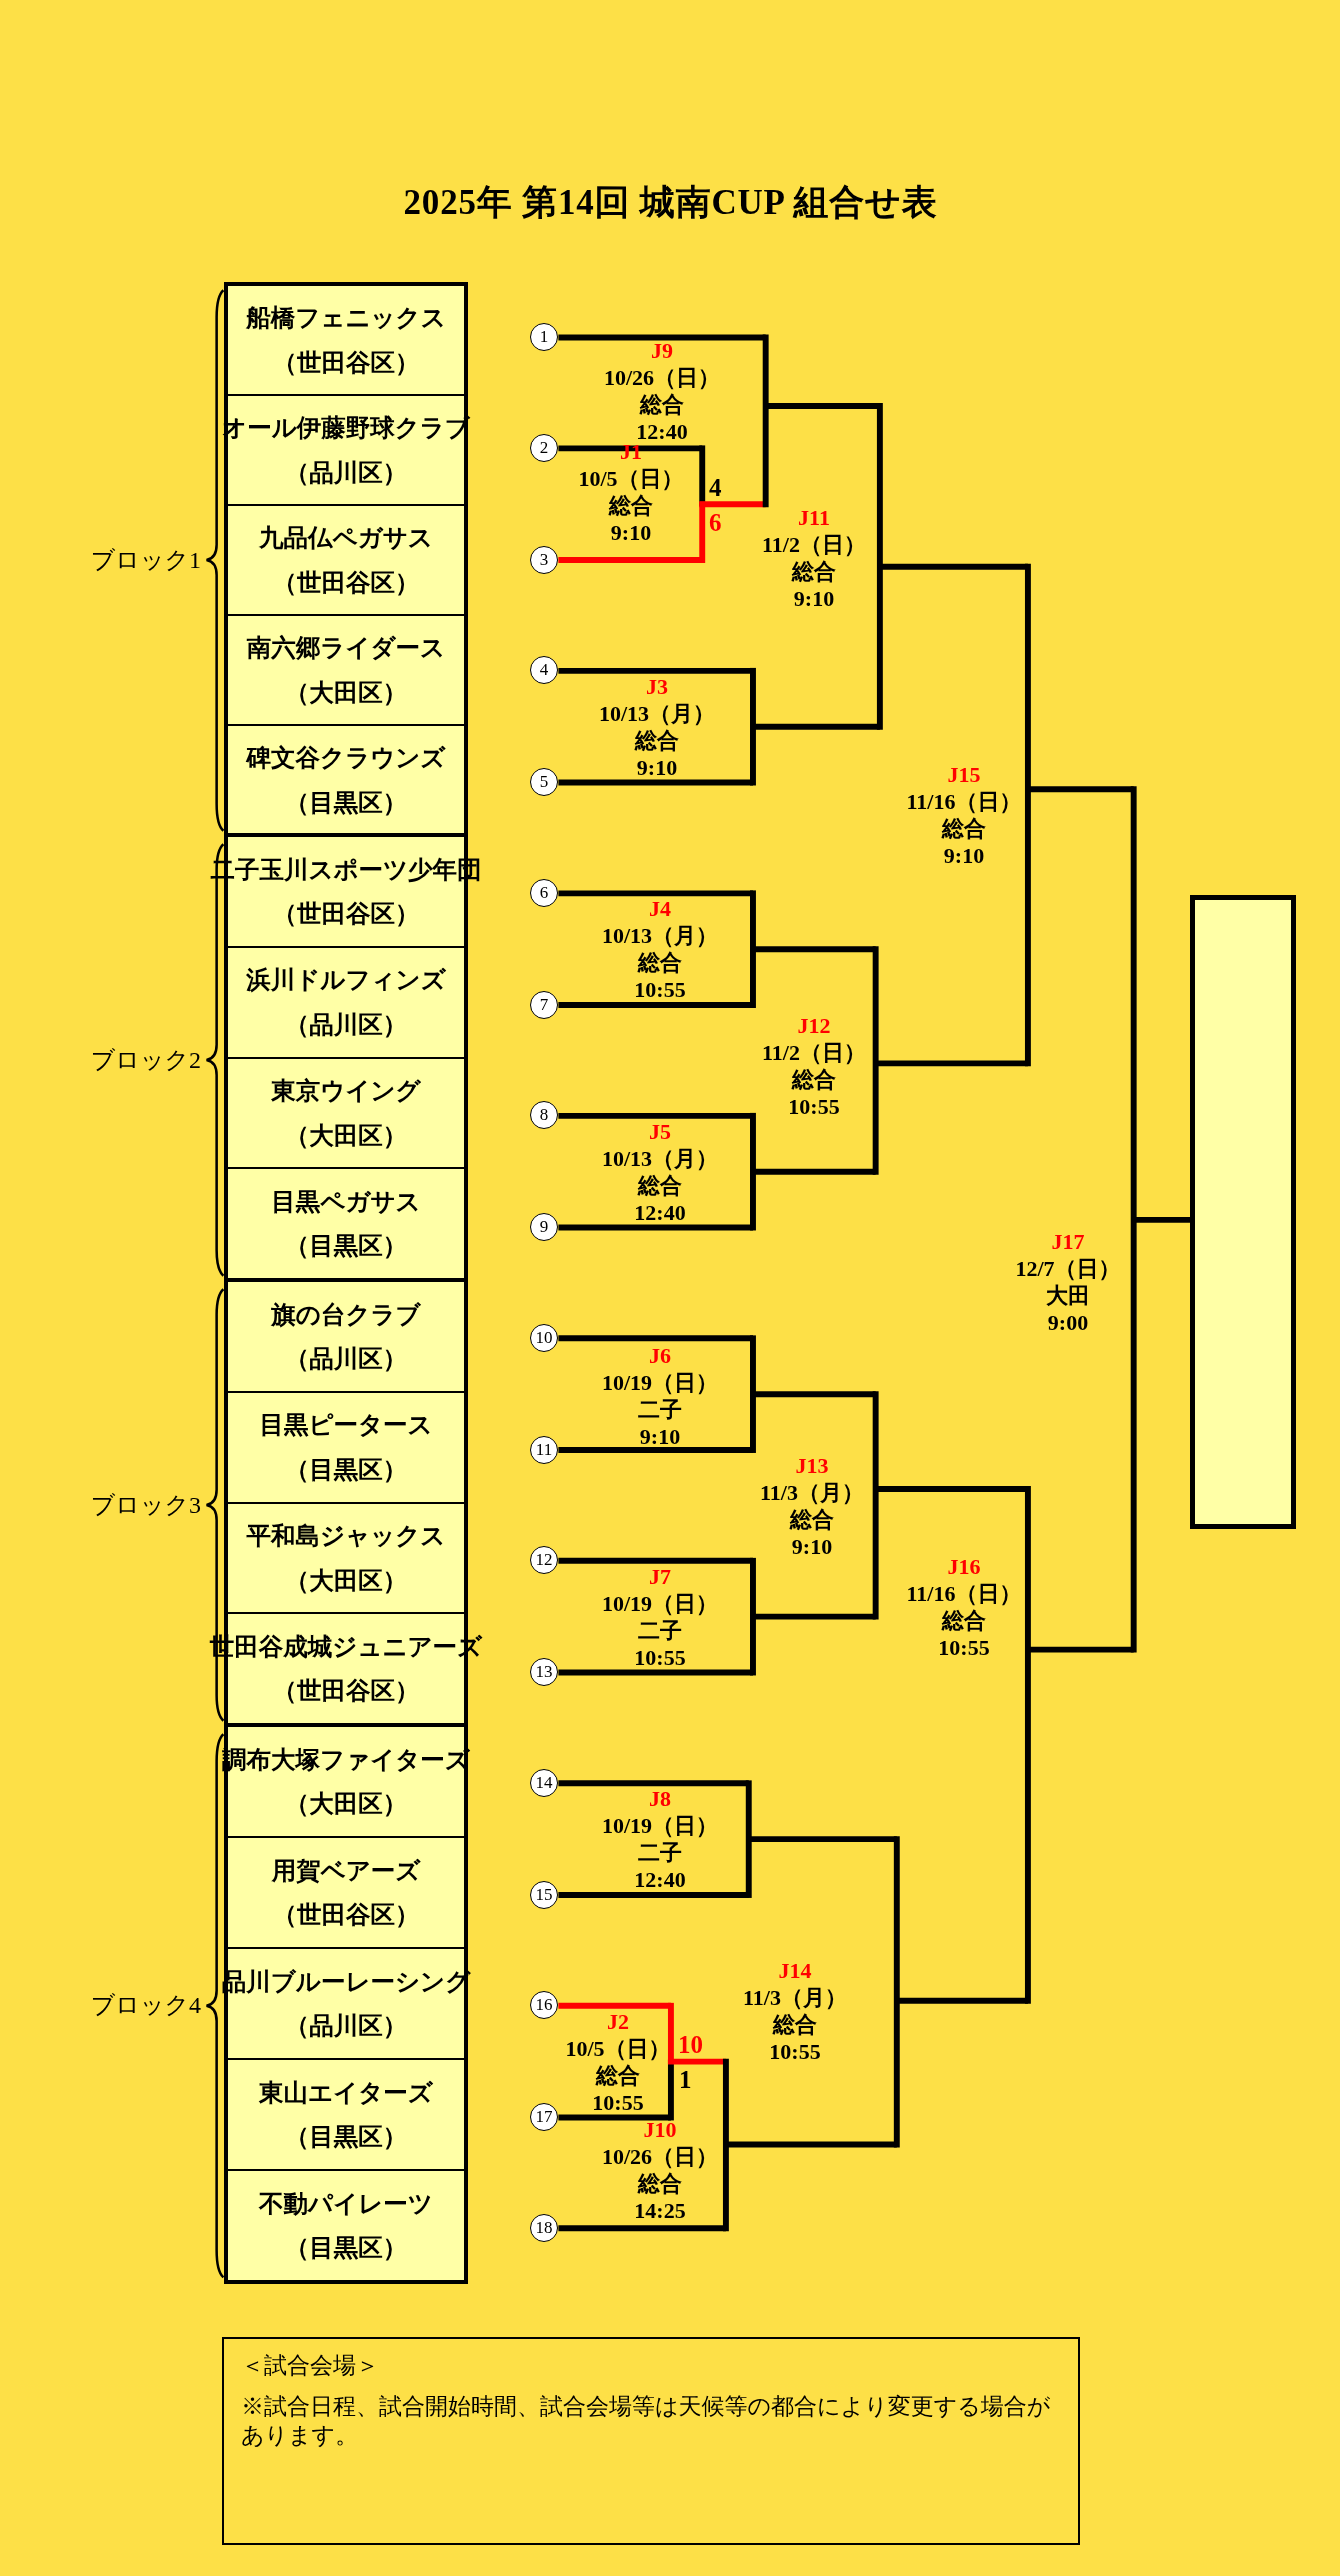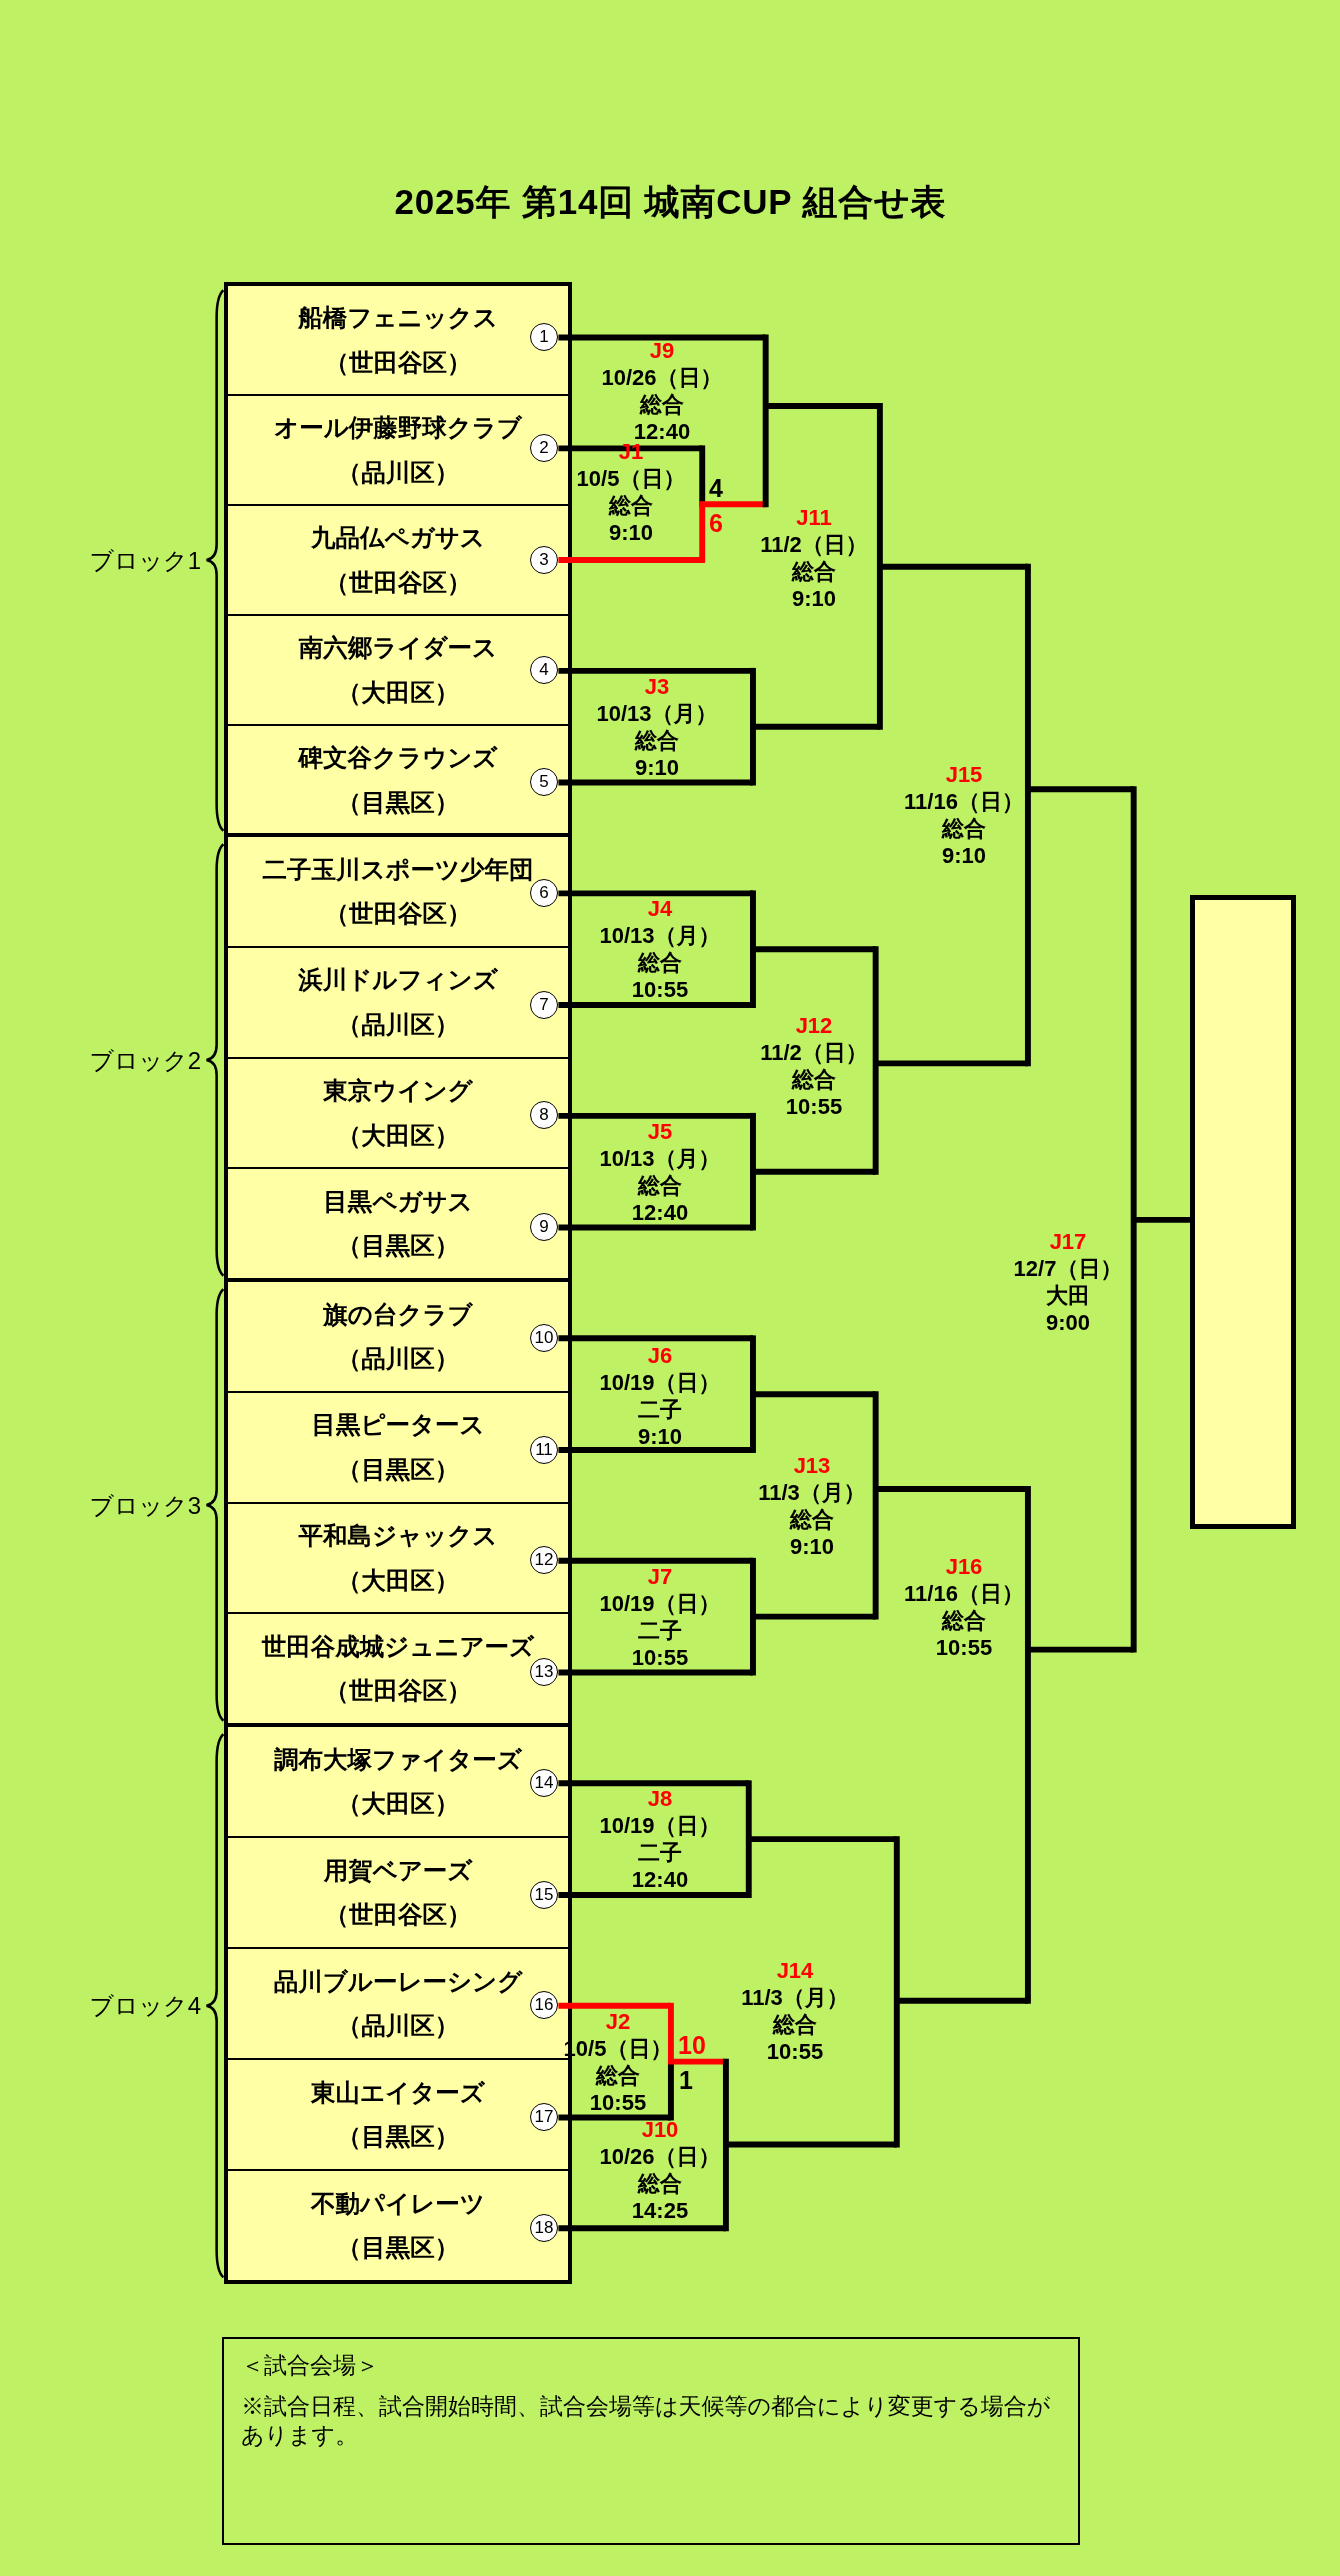--- a/index.html
+++ b/index.html
@@ -1,21 +1,21 @@
 <!DOCTYPE html>
 <html style="font-size:13.5px"><head>
 <meta charset="utf-8">
 <style>
   html,body{margin:0;padding:0;background:#fff;}
-  .page{position:relative;width:1341px;height:2576px;background:#bef264;
-        font-family:Liberation Sans, sans-serif;color:#000;overflow:hidden;}
+  .page{position:relative;width:1341px;height:2576px;background:#fde047;
+        font-family:Liberation Serif, serif;color:#000;overflow:hidden;}
   .title{position:absolute;left:0;top:179px;width:100%;text-align:center;
          font-size:35px;font-weight:bold;letter-spacing:0.8px;}
   
-  .block{position:absolute;left:224px;width:348px;background:#ffffa6;
+  .block{position:absolute;left:224px;width:244px;background:#ffffa6;
          border:4.2px solid #000;box-sizing:border-box;display:flex;flex-direction:column;}
   .cell{flex:1;display:flex;flex-direction:column;justify-content:space-evenly;
         align-items:center;border-top:2.5px solid #000;text-align:center;
         font-weight:bold;font-size:24.5px;line-height:25px;white-space:nowrap;}
   .cell:first-child{border-top:none;}
   
   .blocklabel{position:absolute;left:47px;width:154px;text-align:right;
               font-size:24px;line-height:29px;}
   
   .seed{position:absolute;width:28px;height:28px;border:1.7px solid #000;border-radius:50%;

